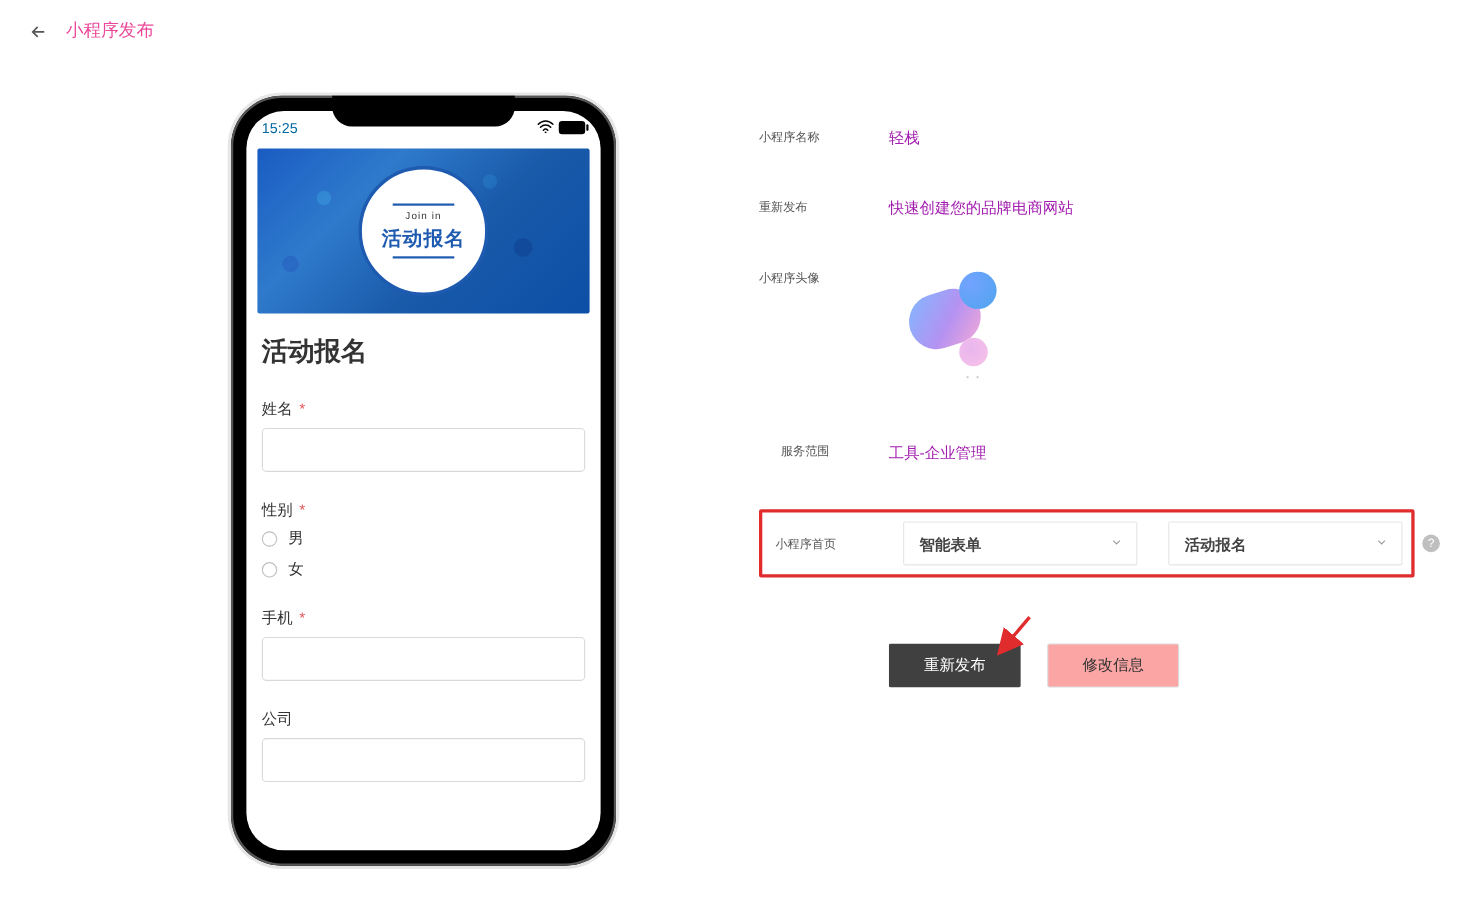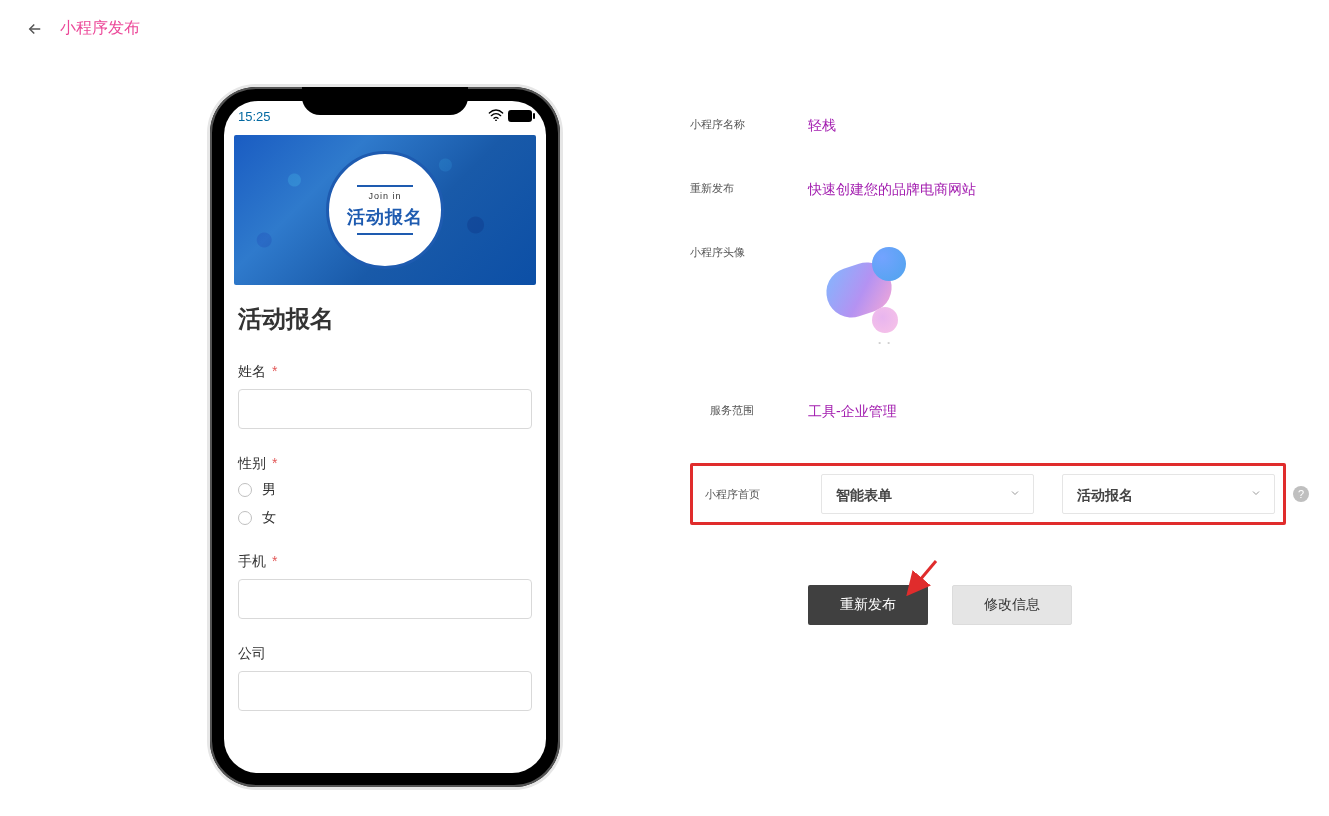--- a/index.html
+++ b/index.html
@@ -223,21 +223,21 @@
     .btn {
       min-width: 120px; height: 40px;
       display:flex; align-items:center; justify-content:center;
       font-size: 14px;
       border-radius: 2px;
       border: 1px solid transparent;
       cursor: pointer;
       padding: 0 20px;
     }
     .btn-primary { background: #404040; color: #fff; }
-    .btn-default { background: #e5e5e5; color: #333; border-color: #dcdcdc; justify-content: center; }
+    .btn-default { background: #fca5a5; color: #333; border-color: #dcdcdc; justify-content: center; }
 
   </style>
 </head>
 <body>
 
 <div class="topbar">
   <span class="back-icon">
     <svg width="18" height="18" viewBox="0 0 24 24" fill="none" stroke="currentColor" stroke-width="2">
         <path d="M19 12H5"></path>
         <path d="M11 6l-6 6 6 6"></path>

